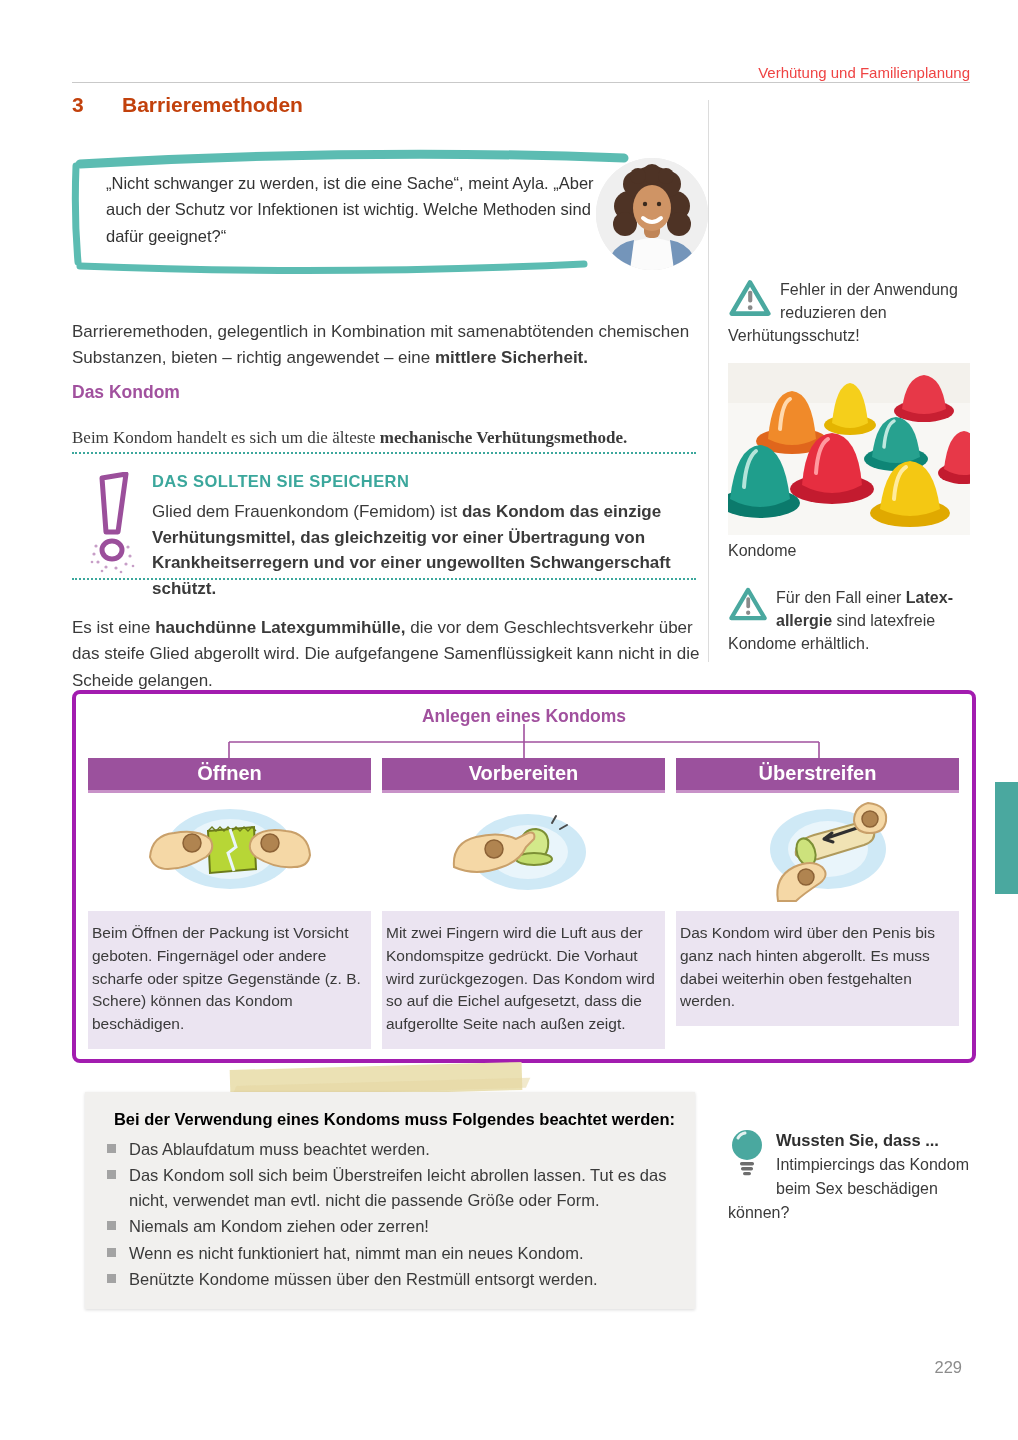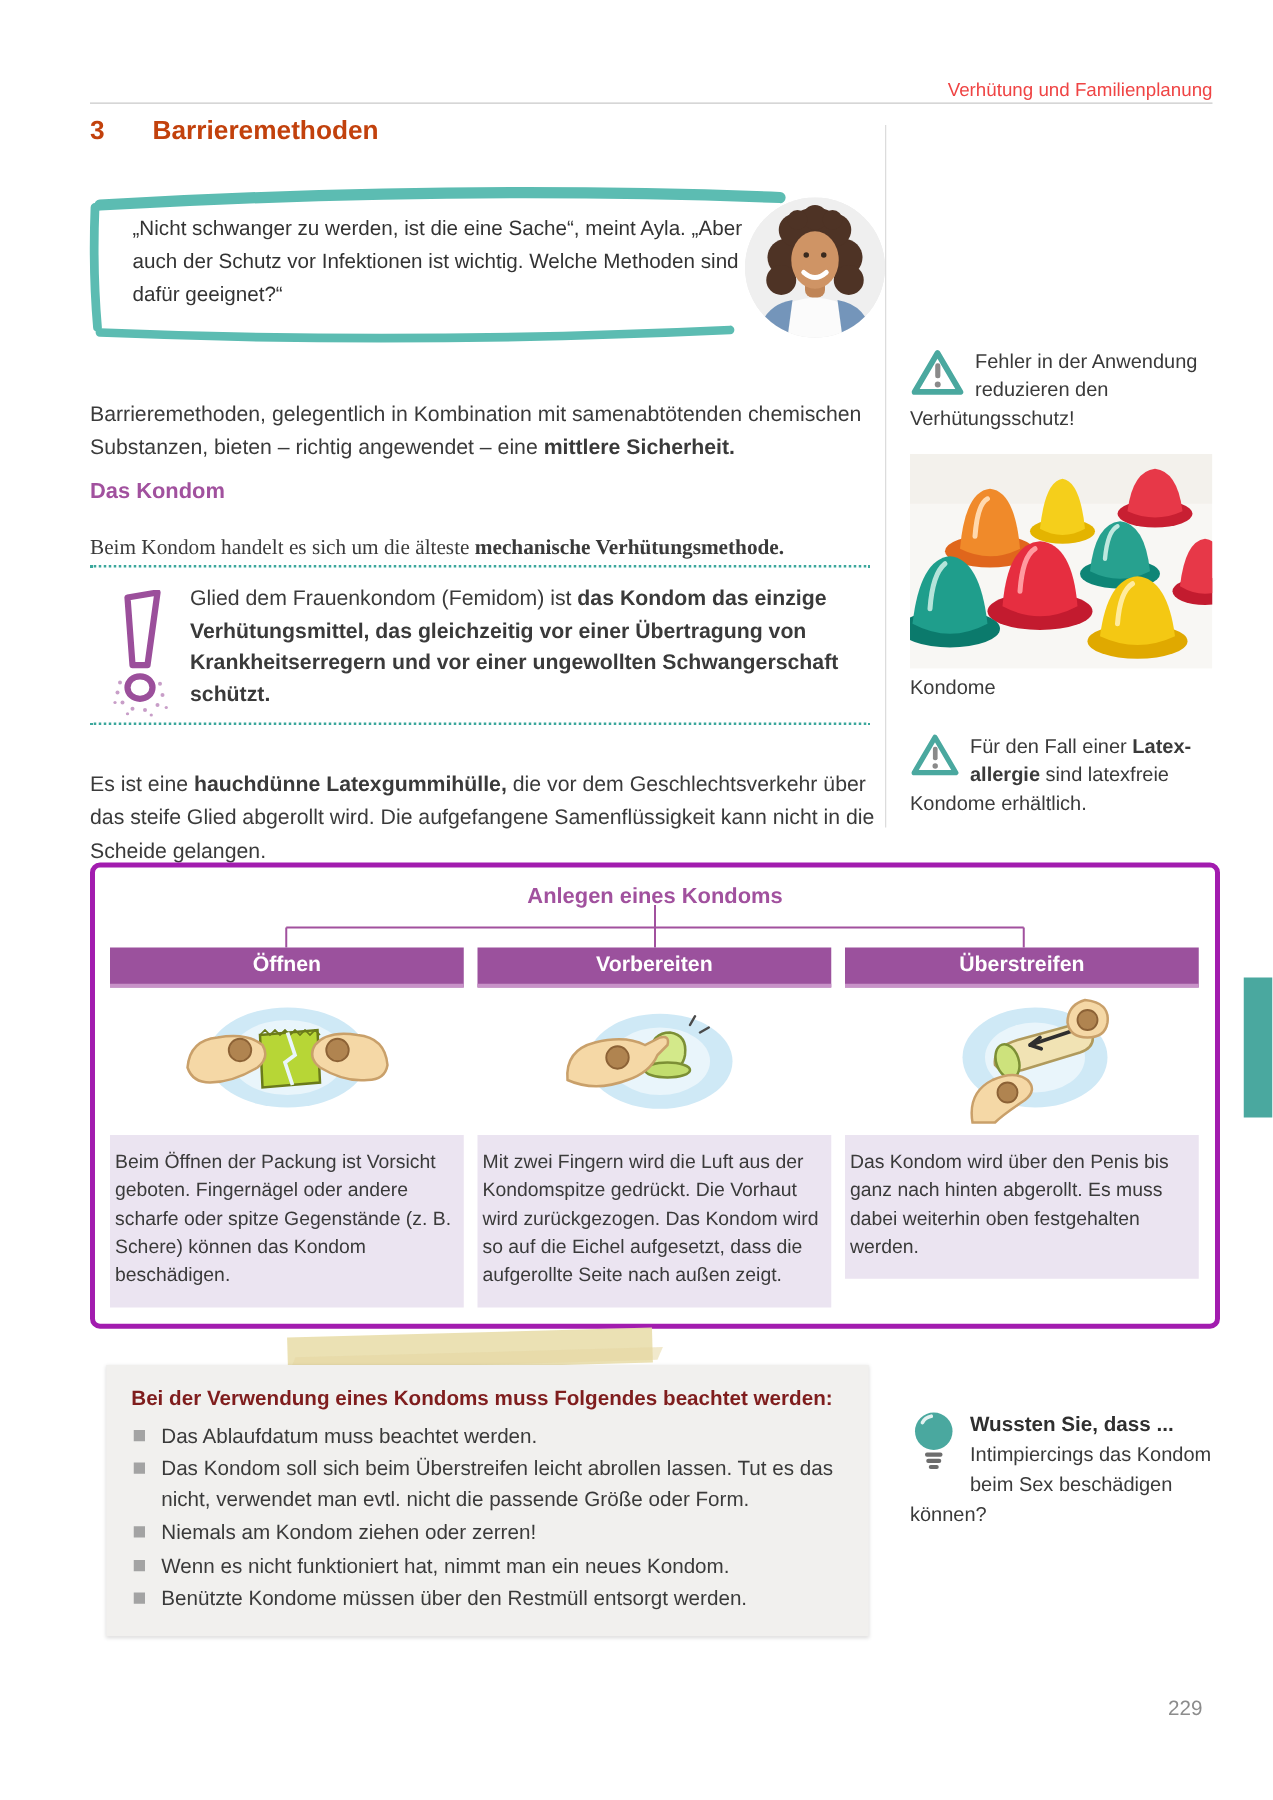--- a/index.html
+++ b/index.html
@@ -37,31 +37,31 @@
   .warn-icon{float:left;width:44px;height:40px;margin:0 8px 2px 0;}
   .photo{position:absolute;left:728px;top:363px;width:242px;height:172px;overflow:hidden;}
   .caption{position:absolute;left:728px;top:542px;font-size:16px;color:#3a3a3a;}
   
   .diagram{position:absolute;left:72px;top:690px;width:896px;height:365px;background:#fff;
     border:4px solid #a21caf;border-radius:8px;}
   .diagram-title{text-align:center;margin-top:12px;color:#a1519e;font-weight:bold;font-size:17.5px;}
   .connector{position:absolute;left:0;top:30px;width:896px;height:36px;}
   .cols{position:absolute;left:12px;top:64px;width:872px;display:flex;gap:11px;}
   .col{width:283px;display:flex;flex-direction:column;}
-  .col-head{background:#9b519d;color:#fff;font-weight:bold;font-size:17px;text-align:center;
+  .col-head{background:#9b519d;color:#fff;font-weight:bold;font-size:20px;text-align:center;
     padding:4px 0 5px;border-bottom:3px solid #c892c8;}
   .col-illus{height:118px;display:flex;align-items:center;justify-content:center;}
   .col-text{background:#ebe4f1;padding:11px 4px 13px;font-size:15.5px;line-height:1.47;hyphens:manual;}
   
   .tape{position:absolute;left:230px;top:1066px;width:292px;height:28px;background:#eadfae;
     transform:rotate(-1.6deg);opacity:.92;}
   .tape::after{content:"";position:absolute;left:4px;top:16px;right:-6px;height:10px;background:#e3d49a;opacity:.55;transform:skewX(-25deg);}
   .checklist{position:absolute;left:85px;top:1092px;width:610px;background:#f1f0ee;
     box-shadow:0 1px 3px rgba(0,0,0,.15);padding:18px 20px 16px 20px;box-sizing:border-box;}
-  .check-head{color:#7f1d1d;font-weight:bold;font-size:16.5px;margin-bottom:8px;}
+  .check-head{color:#000000;font-weight:bold;font-size:16.5px;margin-bottom:8px;text-align:right;}
   .checklist ul{list-style:none;margin:0;padding:0;}
   .checklist li{position:relative;padding-left:24px;font-size:16.5px;line-height:1.48;margin-bottom:2px;}
   .checklist li::before{content:"";position:absolute;left:2px;top:7px;width:9px;height:9px;background:#a3a3a3;}
   
   .dyk{position:absolute;left:728px;top:1128px;width:246px;font-size:16px;line-height:1.5;}
   .bulb-icon{float:left;width:38px;height:54px;margin:0 10px 0 0;}
   .dyk-head{font-weight:bold;font-size:16.5px;color:#2f2f2f;padding-top:28px;}
   
   .edge-tab{position:absolute;right:0;top:782px;width:23px;height:112px;background:#4aa89f;}
   .page-num{position:absolute;right:56px;top:1358px;color:#8c8c8c;font-weight:normal;font-size:16.5px;}
@@ -133,20 +133,21 @@
         <circle cx="38" cy="92" r="1.6"></circle>
       <circle cx="42" cy="84" r="1.6"></circle>
         <circle cx="40" cy="75" r="1.6"></circle>
         <circle cx="14" cy="99" r="1.3"></circle>
       <circle cx="33" cy="100" r="1.3"></circle>
         <circle cx="4" cy="90" r="1.3"></circle>
         <circle cx="45" cy="94" r="1.3"></circle>
     </g>
   </svg>
   <div class="merke-content">
+    <div class="merke-head">DAS SOLLTEN SIE SPEICHERN</div>
     <div class="merke-body"><span>Glied dem Frauenkondom (Femidom) ist </span><span class="b">das Kondom das einzige Verhütungsmittel, das gleichzeitig vor einer Übertragung von Krank­heitserregern und vor einer ungewollten Schwangerschaft schützt.</span></div>
   </div>
 </div>
 <div class="dotline" style="top:578px"></div>
 
 <p class="par2"><span>Es ist eine </span><span class="b">hauchdünne Latexgummihülle,</span><span> die vor dem Geschlechtsverkehr über das steife Glied abgerollt wird. Die aufgefangene Samenflüssigkeit kann nicht in die Scheide gelangen.</span></p>
 
 <div class="v-divider"></div>
 
 <div class="side" style="top:278px">

